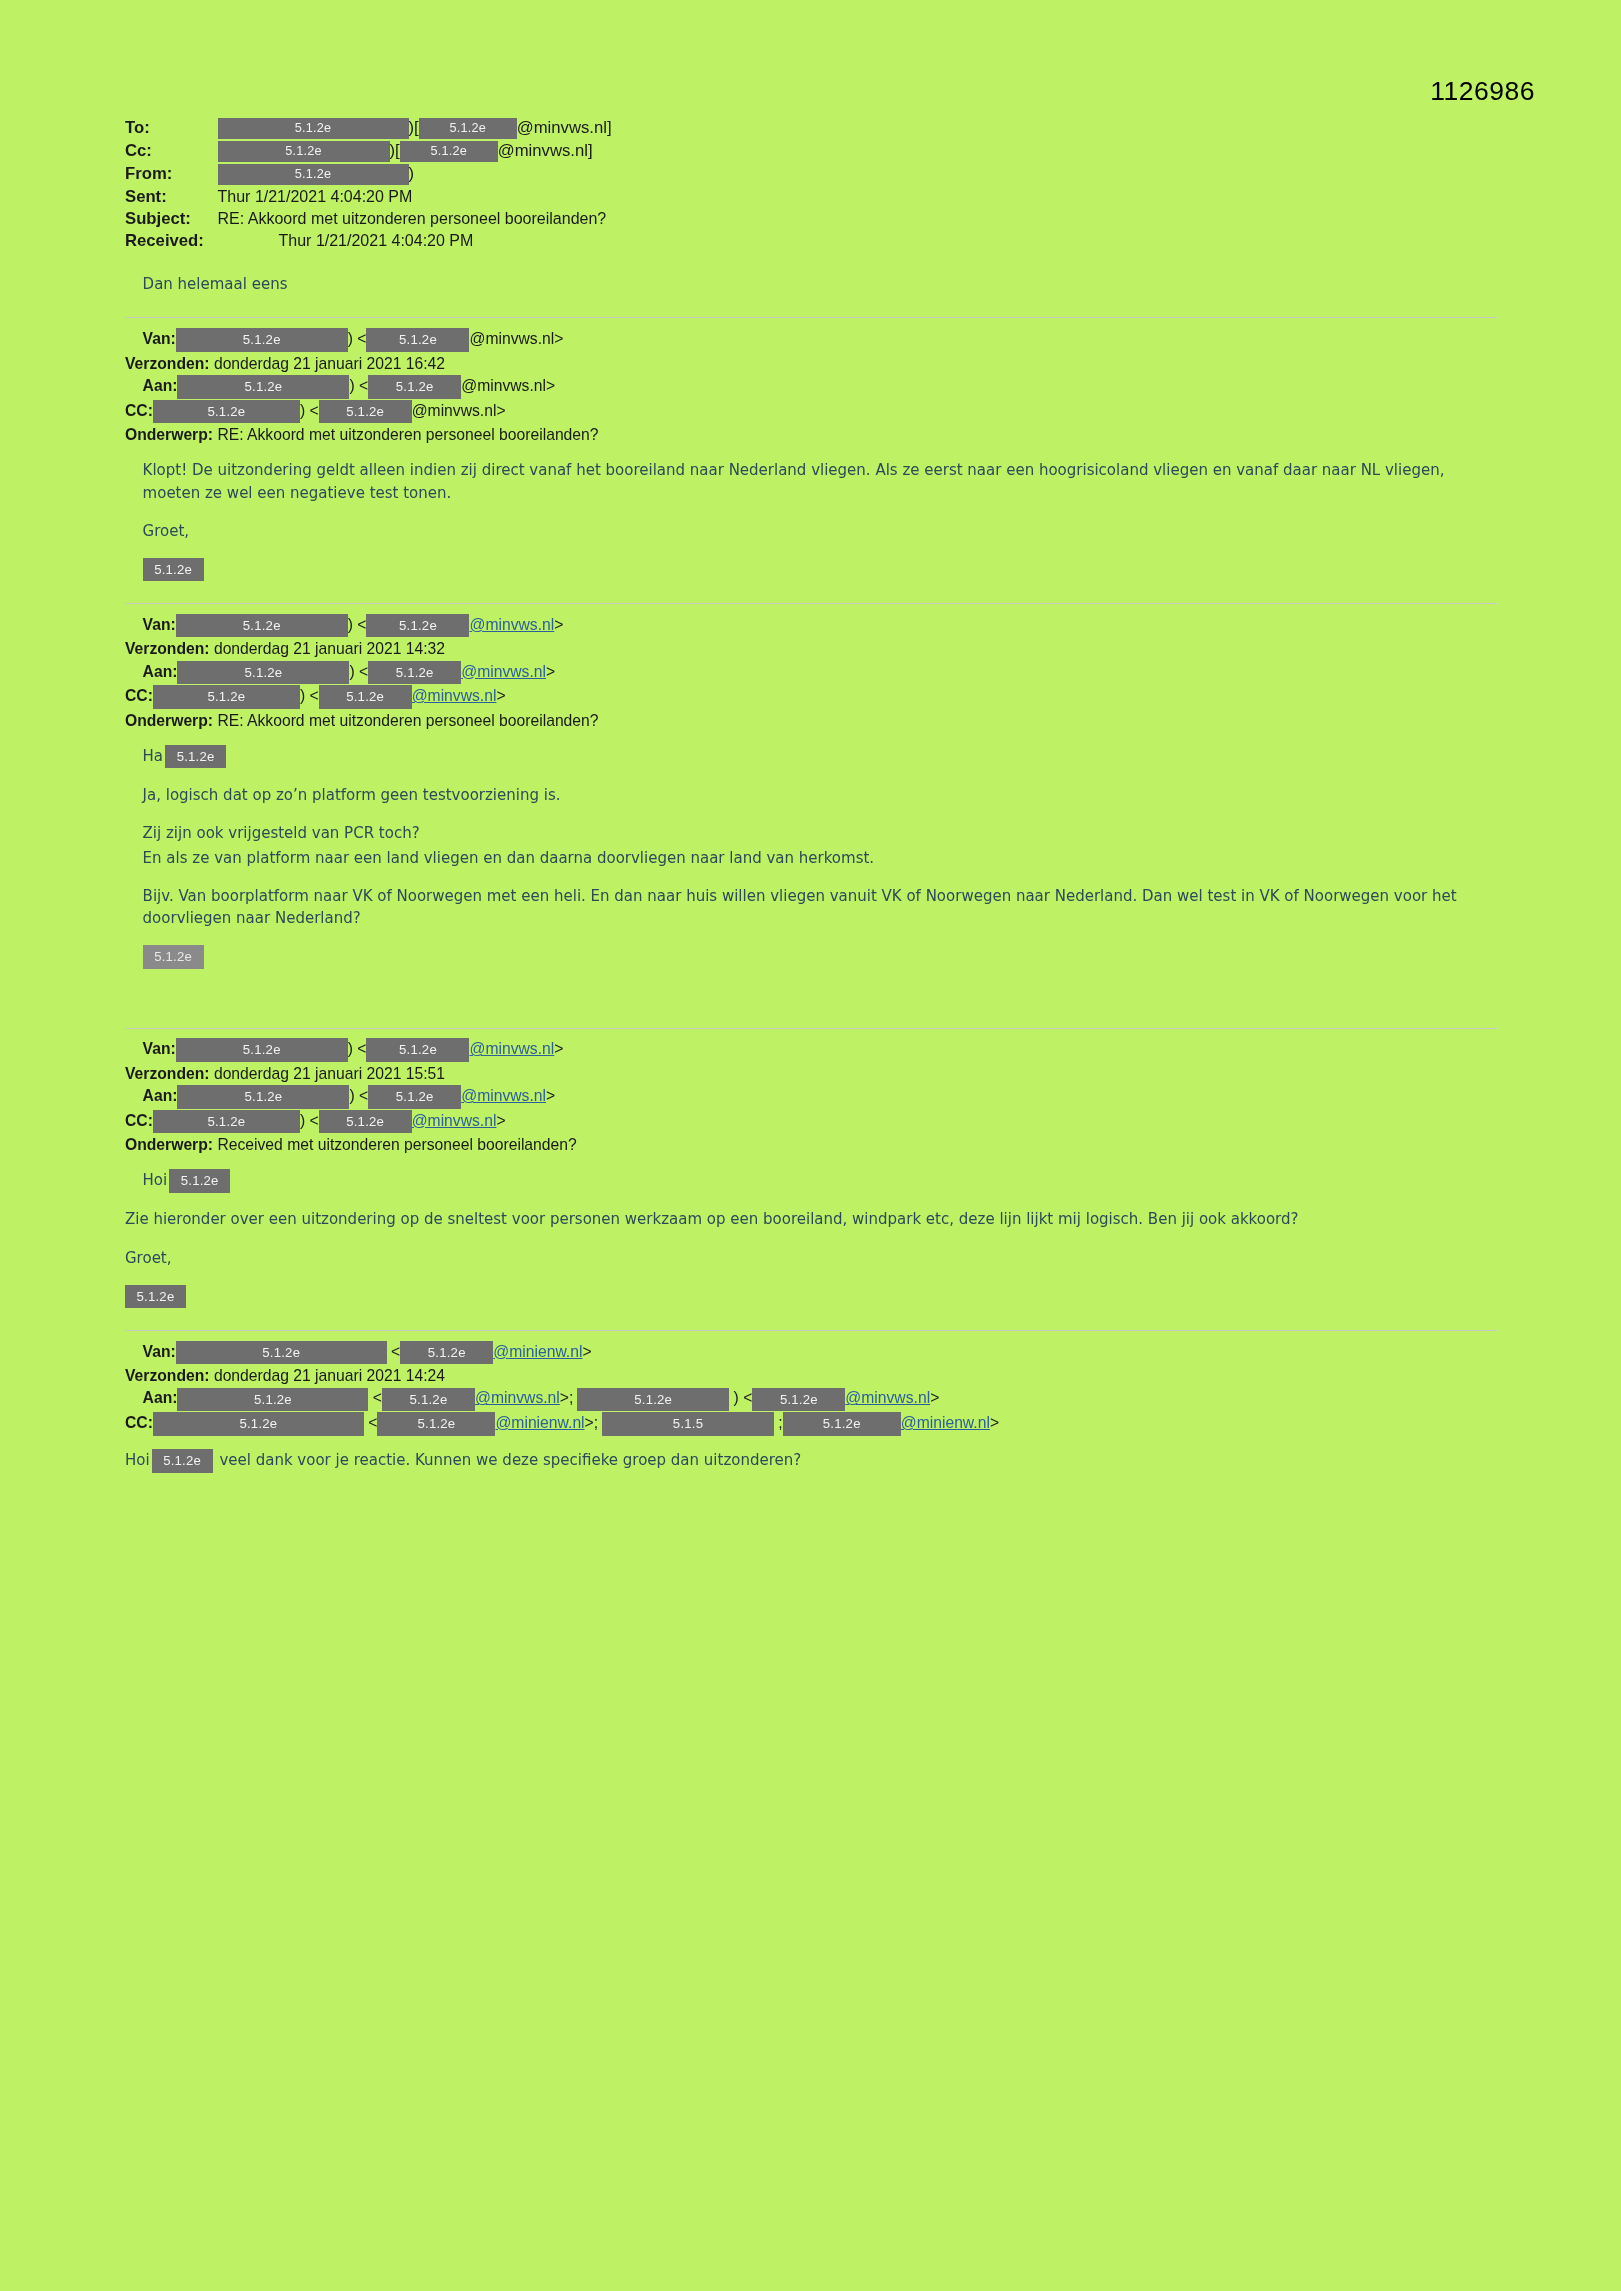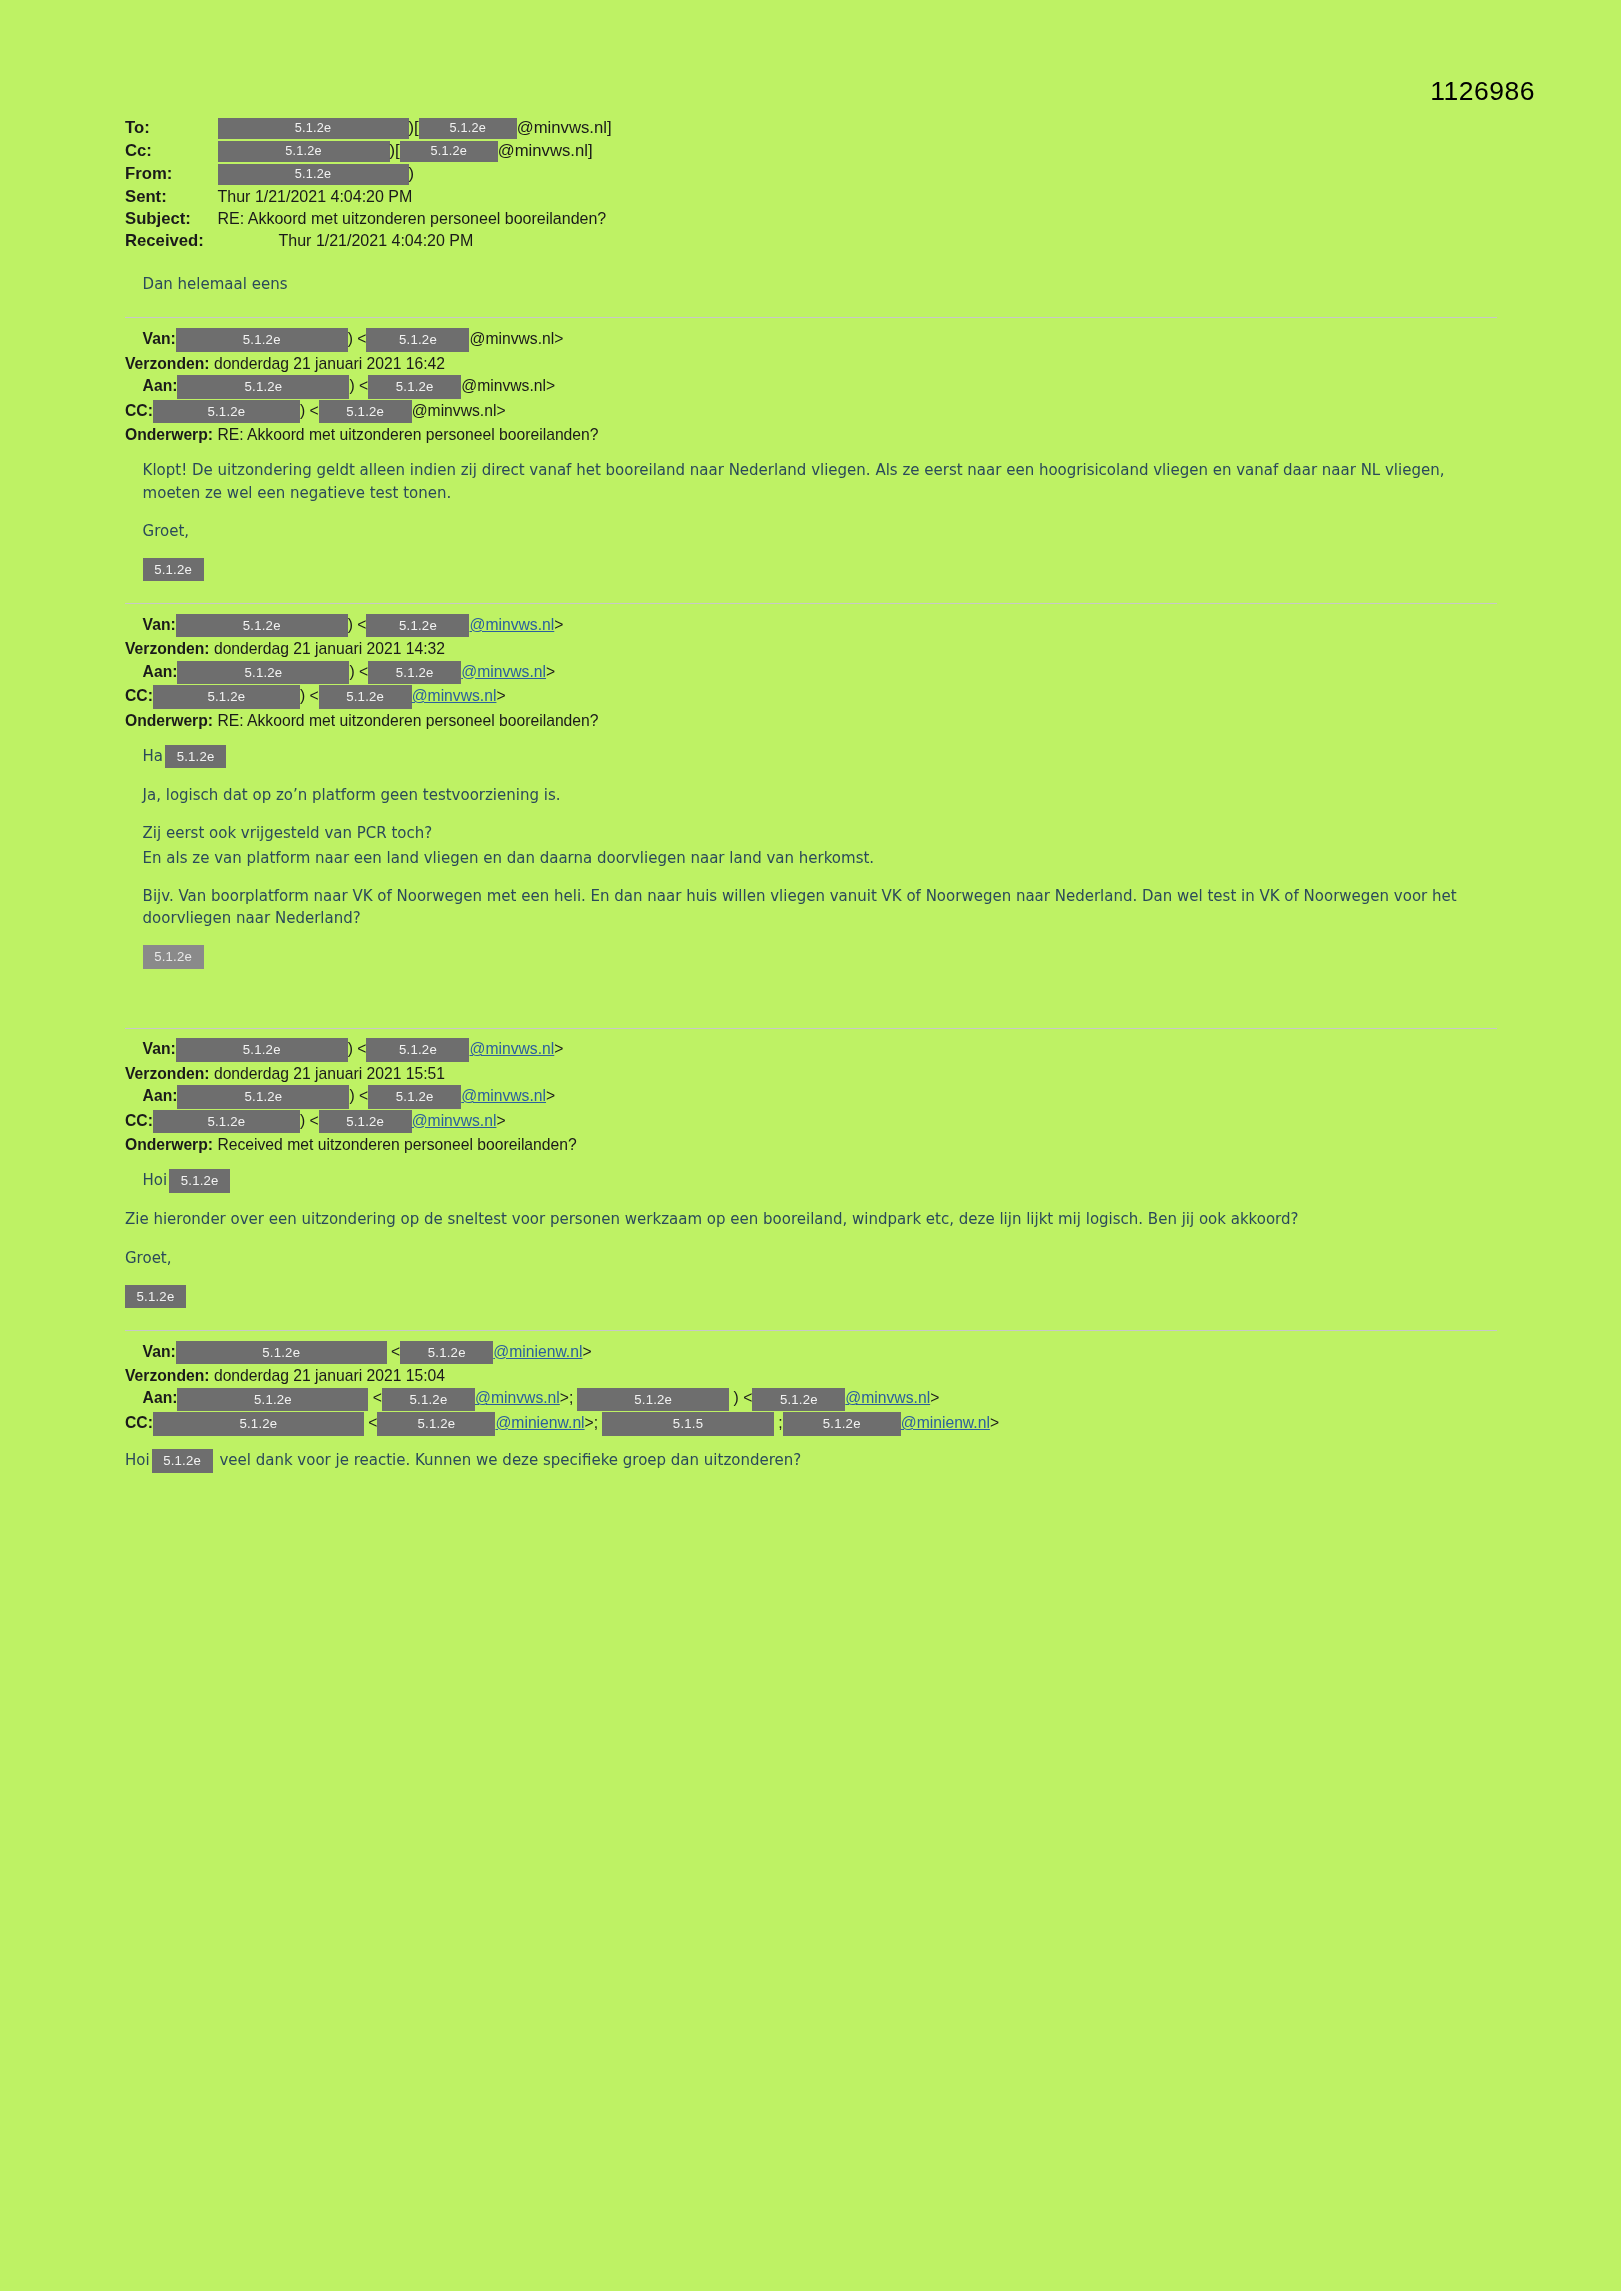--- a/index.html
+++ b/index.html
@@ -196,21 +196,21 @@
       <div class="row">
         <span class="lbl">Onderwerp:</span><span> RE: Akkoord met uitzonderen personeel booreilanden?</span>
       </div>
     </div>
 
     <div class="msgbody bodytext teal">
       <p><span>Ha</span><span class="redact tall" style="width:61px;margin-left:2px">5.1.2e</span></p>
       <div class="para-gap"></div>
       <p>Ja, logisch dat op zo’n platform geen testvoorziening is.</p>
       <div class="para-gap"></div>
-      <p>Zij eerst ook vrijgesteld van PCR toch?</p>
+      <p>Zij zijn ook vrijgesteld van PCR toch?</p>
       <p>En als ze van platform naar een land vliegen en dan daarna doorvliegen naar land van herkomst.</p>
       <div class="para-gap"></div>
       <p>Bijv. Van boorplatform naar VK of Noorwegen met een heli. En dan naar huis willen vliegen vanuit VK of Noorwegen naar Nederland. Dan wel test in VK of Noorwegen voor het doorvliegen naar Nederland?</p>
       <div class="para-gap"></div>
       <span class="redact tall light" style="width:61px">5.1.2e</span>
     </div>
 
     <div class="spacer-lg"></div>
 
     <hr class="hr">
@@ -241,21 +241,21 @@
       <div class="para-gap"></div>
       <span class="redact tall" style="width:61px;margin-left:-17.6px">5.1.2e</span>
     </div>
 
     <hr class="hr">
     <div class="qhdr">
       <div class="row ind">
         <span class="lbl">Van:</span><span class="redact tall" style="width:211px">5.1.2e</span><span> &lt;</span><span class="redact tall" style="width:93px">5.1.2e</span><span class="link">@minienw.nl</span><span>&gt;</span>
       </div>
       <div class="row">
-        <span class="lbl">Verzonden:</span><span> donderdag 21 januari 2021 15:04</span>
+        <span class="lbl">Verzonden:</span><span> donderdag 21 januari 2021 14:24</span>
       </div>
       <div class="row ind">
         <span class="lbl">Aan:</span><span class="redact tall" style="width:191px">5.1.2e</span><span> &lt;</span><span class="redact tall" style="width:93px">5.1.2e</span><span class="link">@minvws.nl</span><span>&gt;;</span><span class="redact tall" style="width:152px;margin-left:3.9px">5.1.2e</span><span> ) &lt;</span><span class="redact tall" style="width:93px">5.1.2e</span><span class="link">@minvws.nl</span><span>&gt;</span>
       </div>
       <div class="row">
         <span class="lbl">CC:</span><span class="redact tall" style="width:211px">5.1.2e</span><span> &lt;</span><span class="redact tall" style="width:118px">5.1.2e</span><span class="link">@minienw.nl</span><span>&gt;;</span><span class="redact tall" style="width:172px;margin-left:3.9px">5.1.5</span><span> ;</span><span class="redact tall" style="width:118px">5.1.2e</span><span class="link">@minienw.nl</span><span>&gt;</span>
       </div>
     </div>
 
     <div class="msgbody bodytext teal" style="margin-left:0">

